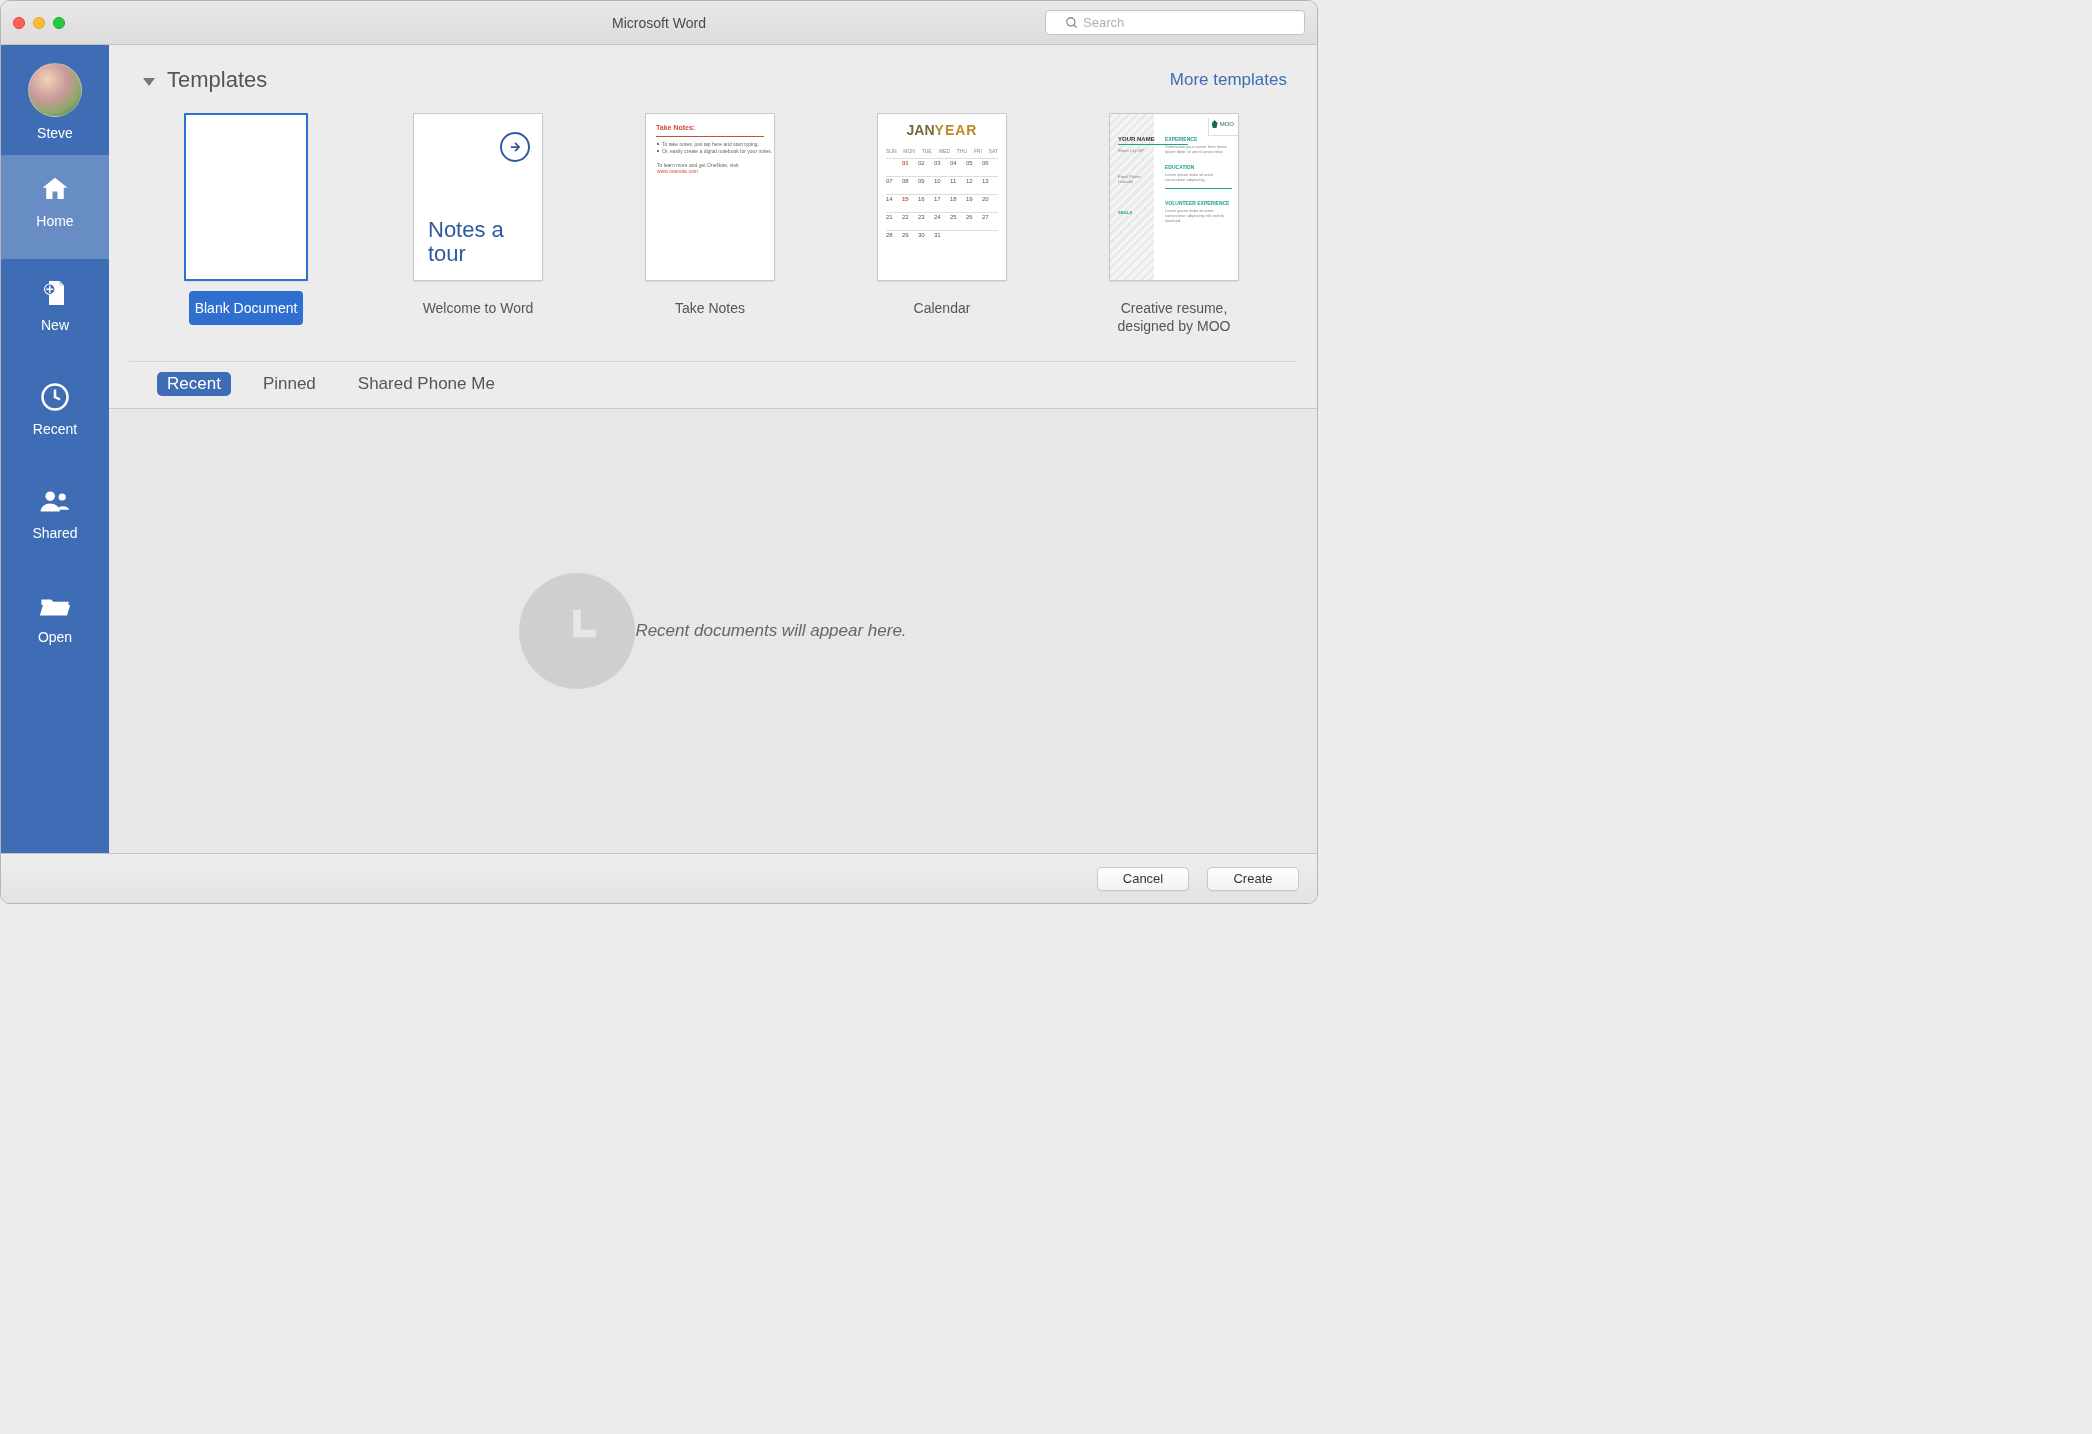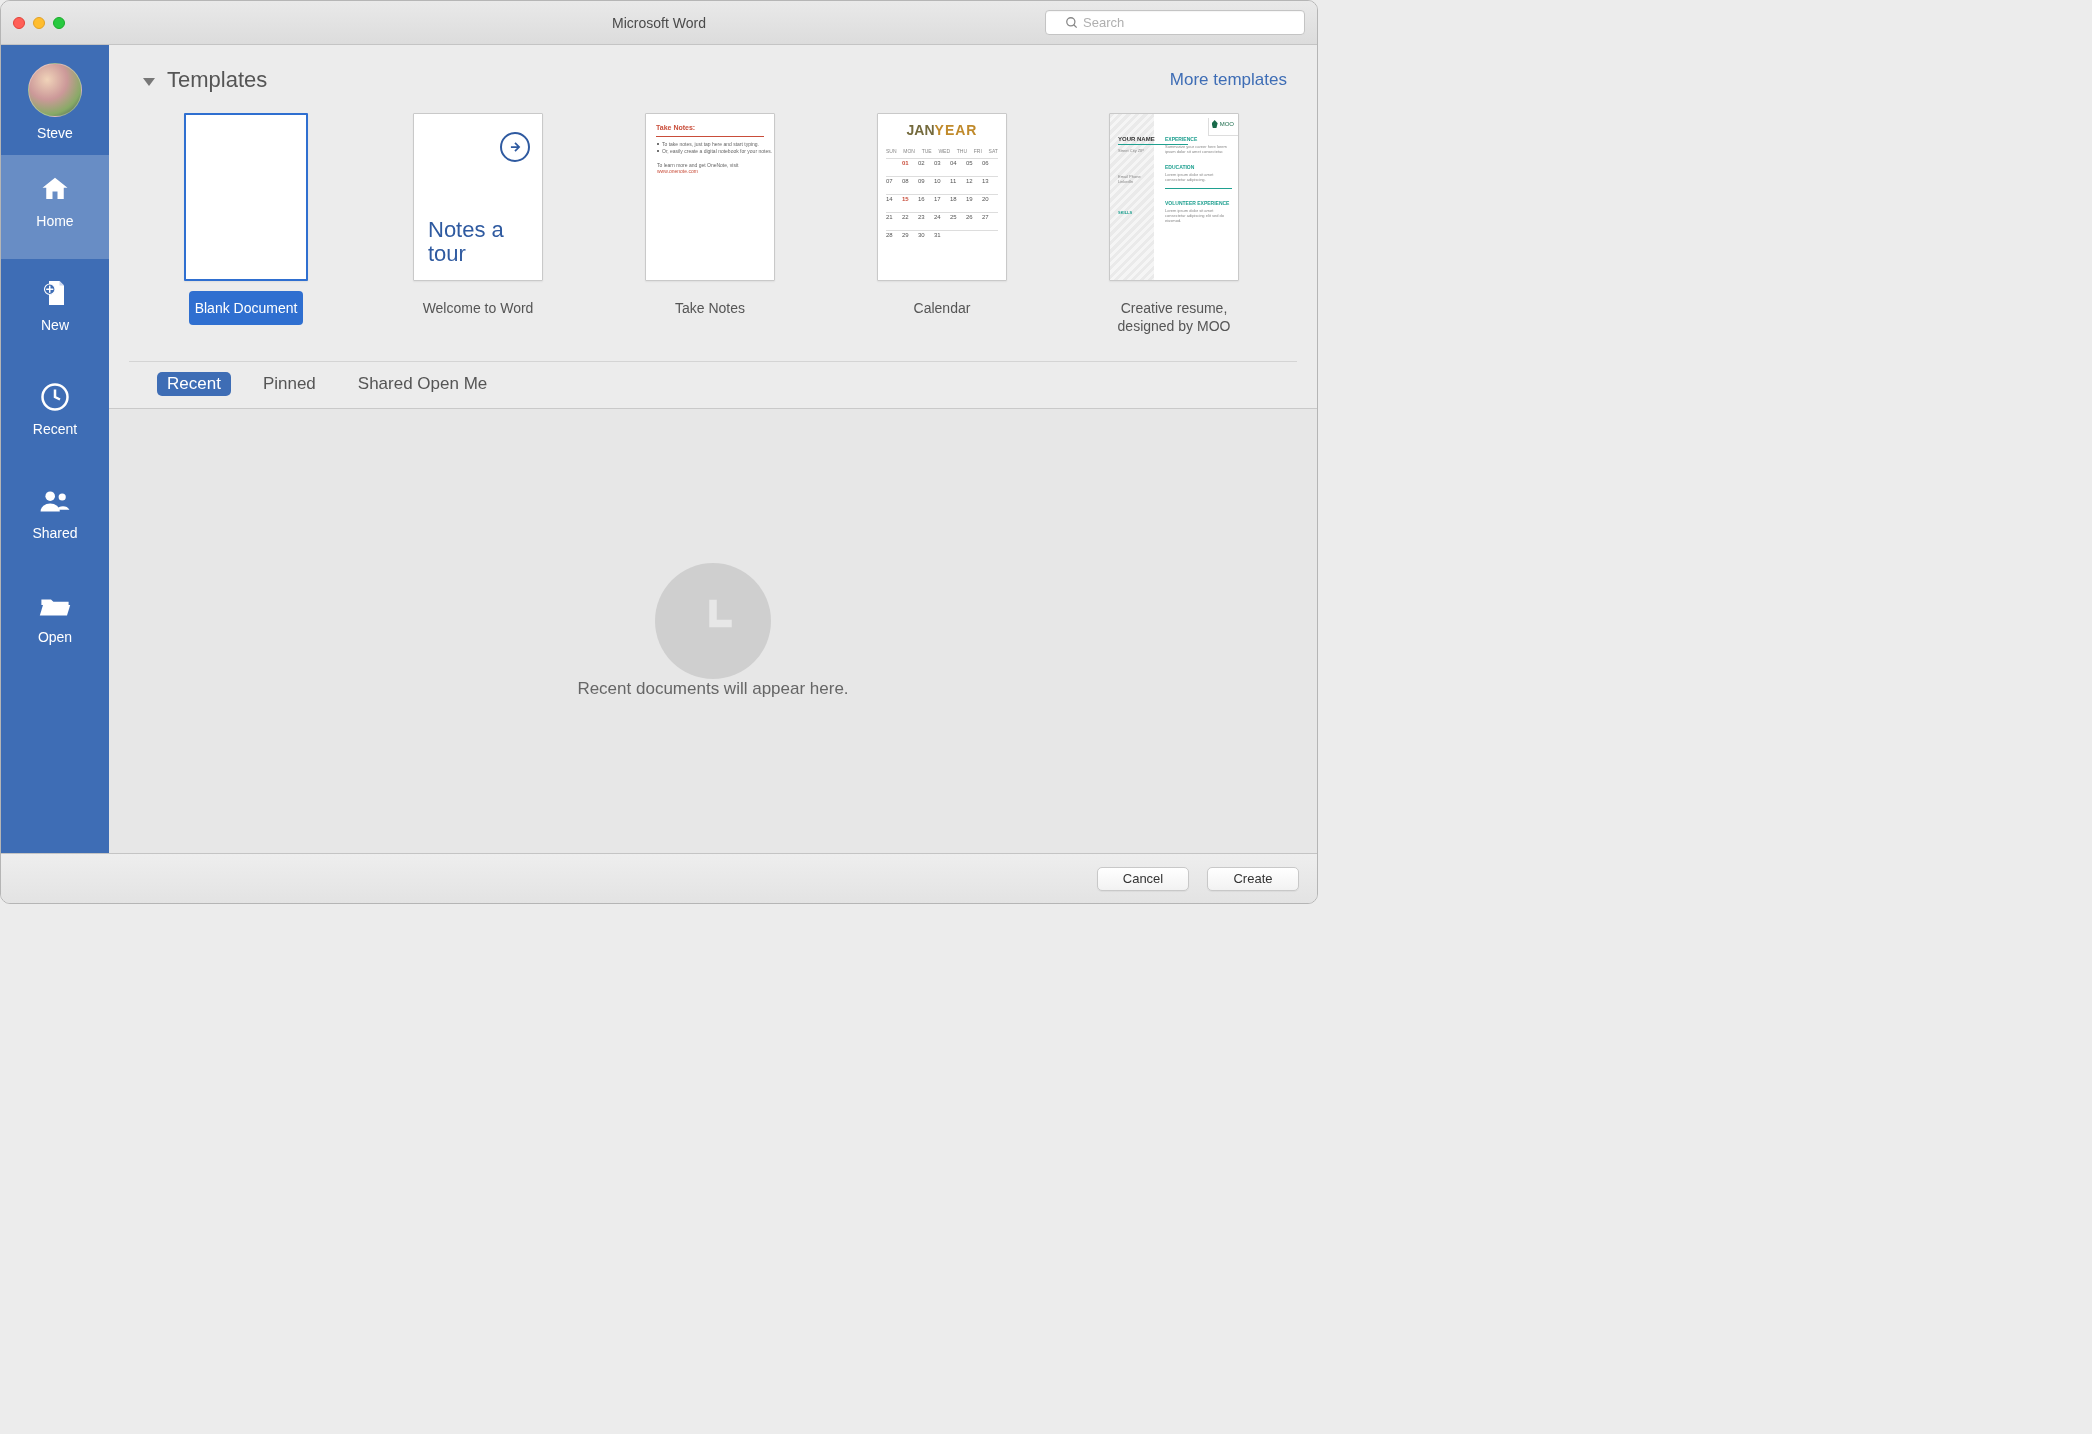--- a/index.html
+++ b/index.html
@@ -135,21 +135,22 @@
     border-bottom: 1px solid #c9c9c9;
   }
   .tab {
     font-size: 17px; color: #555;
     padding: 2px 10px; border-radius: 5px; cursor:pointer;
   }
   .tab.active { background: #3e6db5; color: #fff; }
 
   .recent-area {
     flex:1; background:#e7e7e7;
-    display:flex; flex-direction:column; align-items:center; justify-content:center;
+    display:flex; flex-direction:row; align-items:center; justify-content:center;
+    font-style: italic;
   }
   .recent-icon {
     width: 116px; height: 116px; border-radius: 50%;
     background: #cfcfcf;
     display:flex; align-items:center; justify-content:center;
   }
   .recent-empty-text { font-size: 17px; color: #666; }
 
   
   .footer {
@@ -389,21 +390,21 @@
           <div class="res-text" style="top:60px; left:8px; width:32px;">Email Phone LinkedIn</div>
           <div class="res-head" style="top:96px; left:8px; font-size:4px;">SKILLS</div>
         </div>
         <div class="tmpl-label">Creative resume, designed by MOO</div>
       </div>
     </div>
 
     <div class="tabs-row">
       <div class="tab active">Recent</div>
       <div class="tab">Pinned</div>
-      <div class="tab">Shared Open Me</div>
+      <div class="tab">Shared Phone Me</div>
     </div>
 
     <div class="recent-area">
       <div class="recent-icon">
         <svg width="60" height="60" viewBox="0 0 24 24" fill="none" stroke="#e7e7e7" stroke-width="3" stroke-linecap="square">
             <path d="M12 5 v8 h6"></path>
           </svg>
       </div>
       <div class="recent-empty-text">Recent documents will appear here.</div>
     </div>

